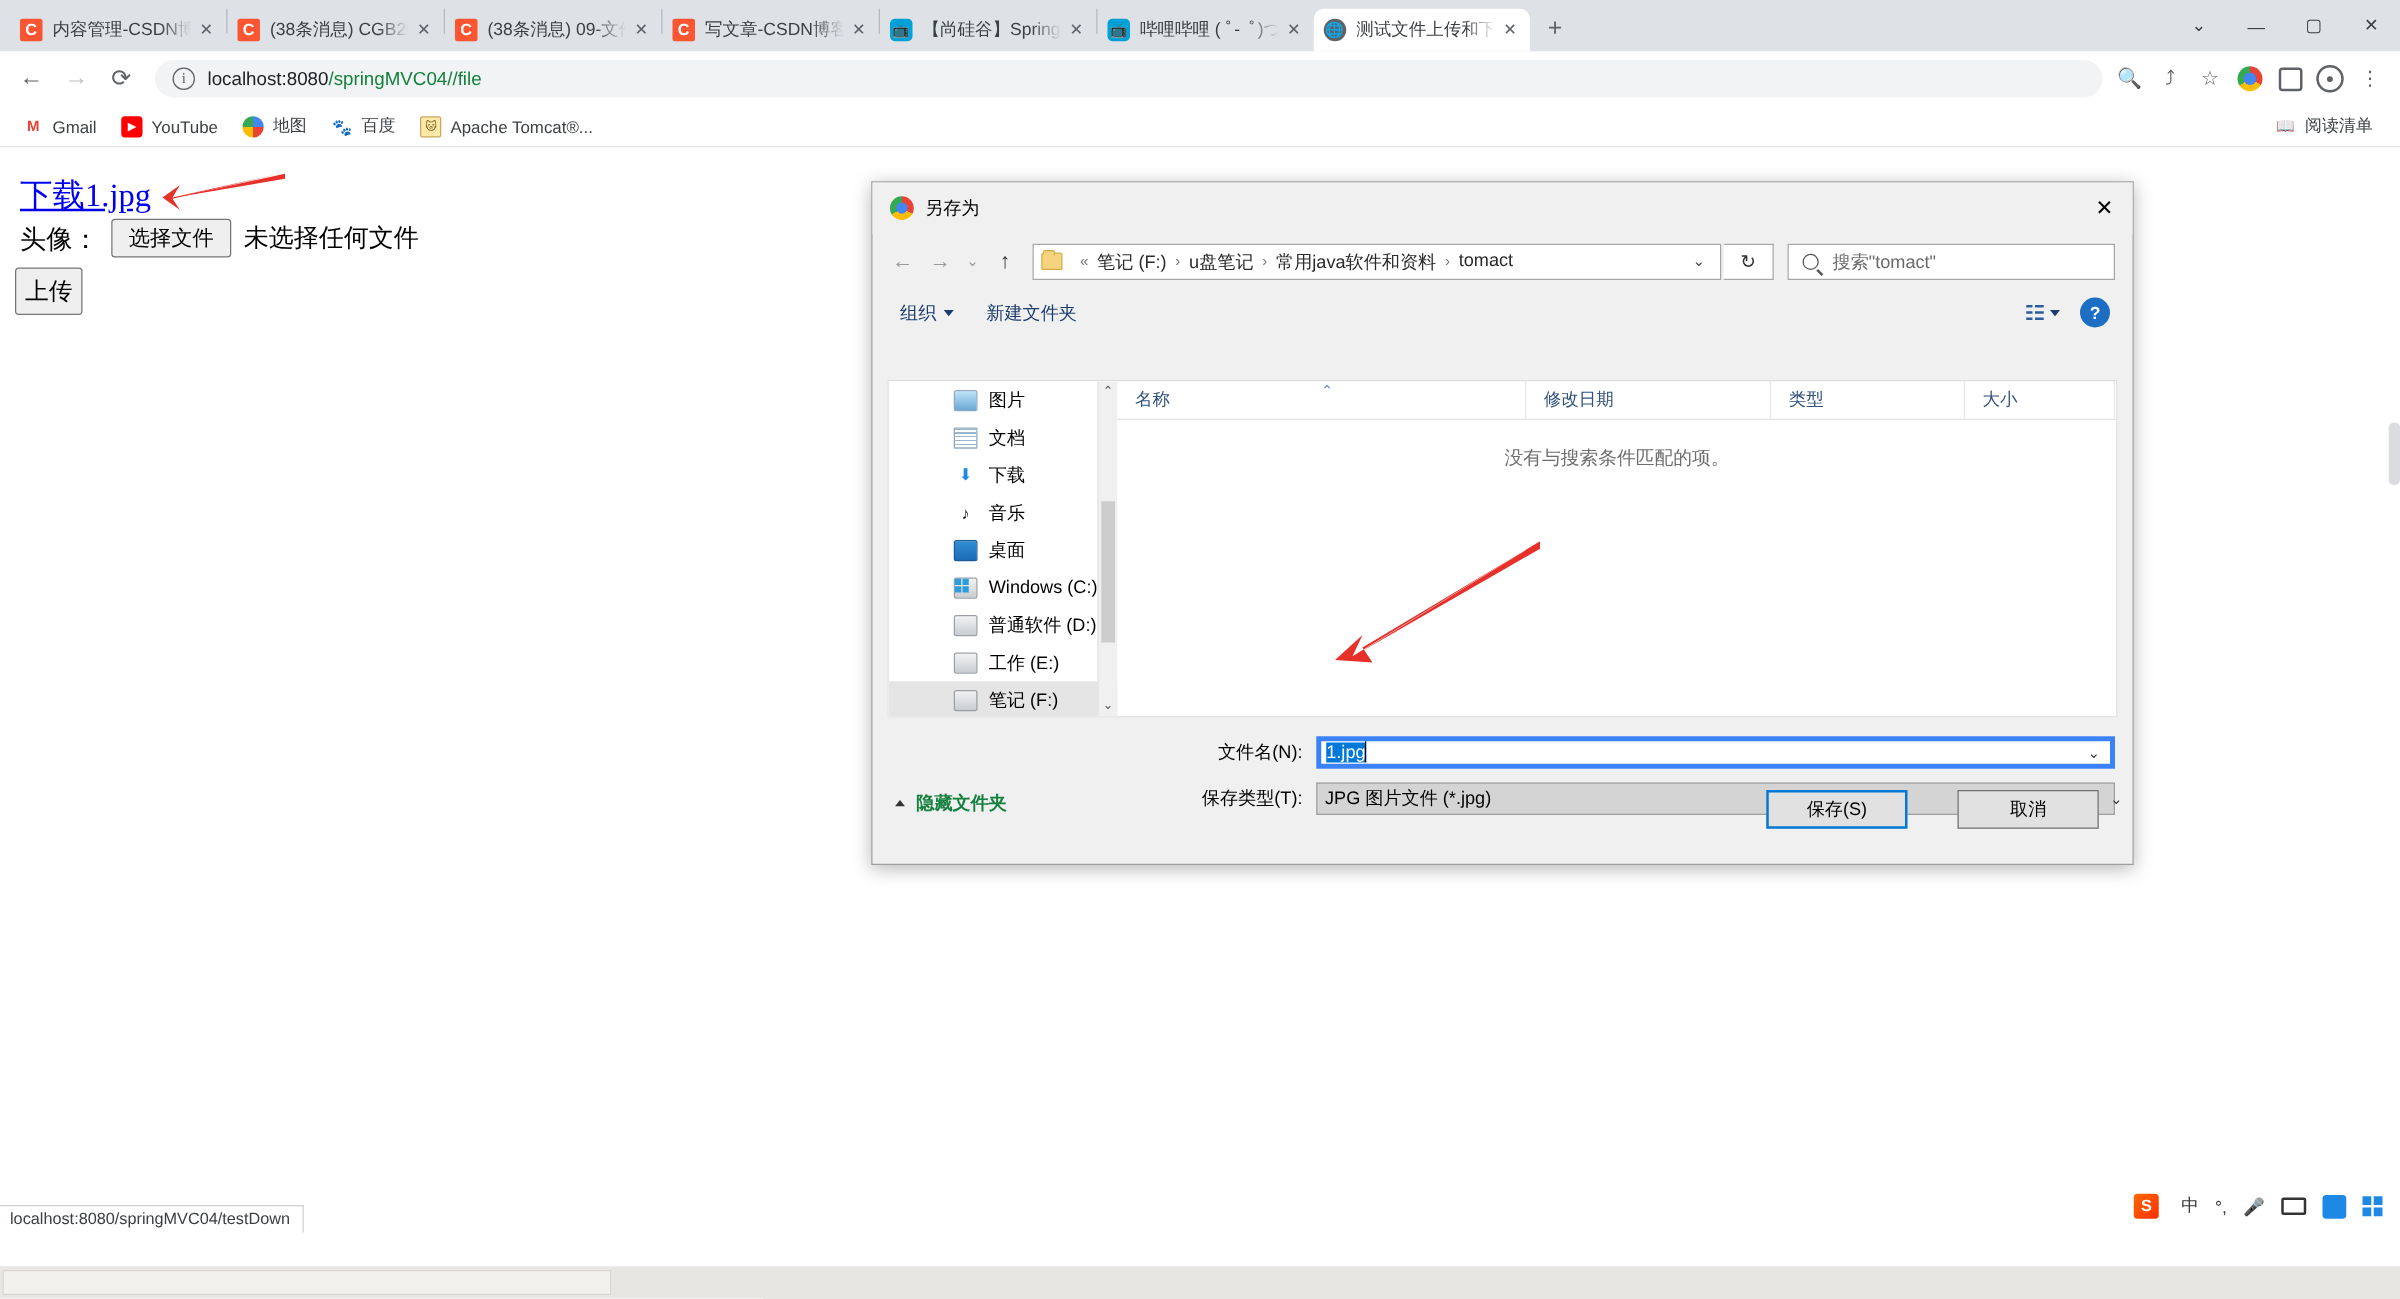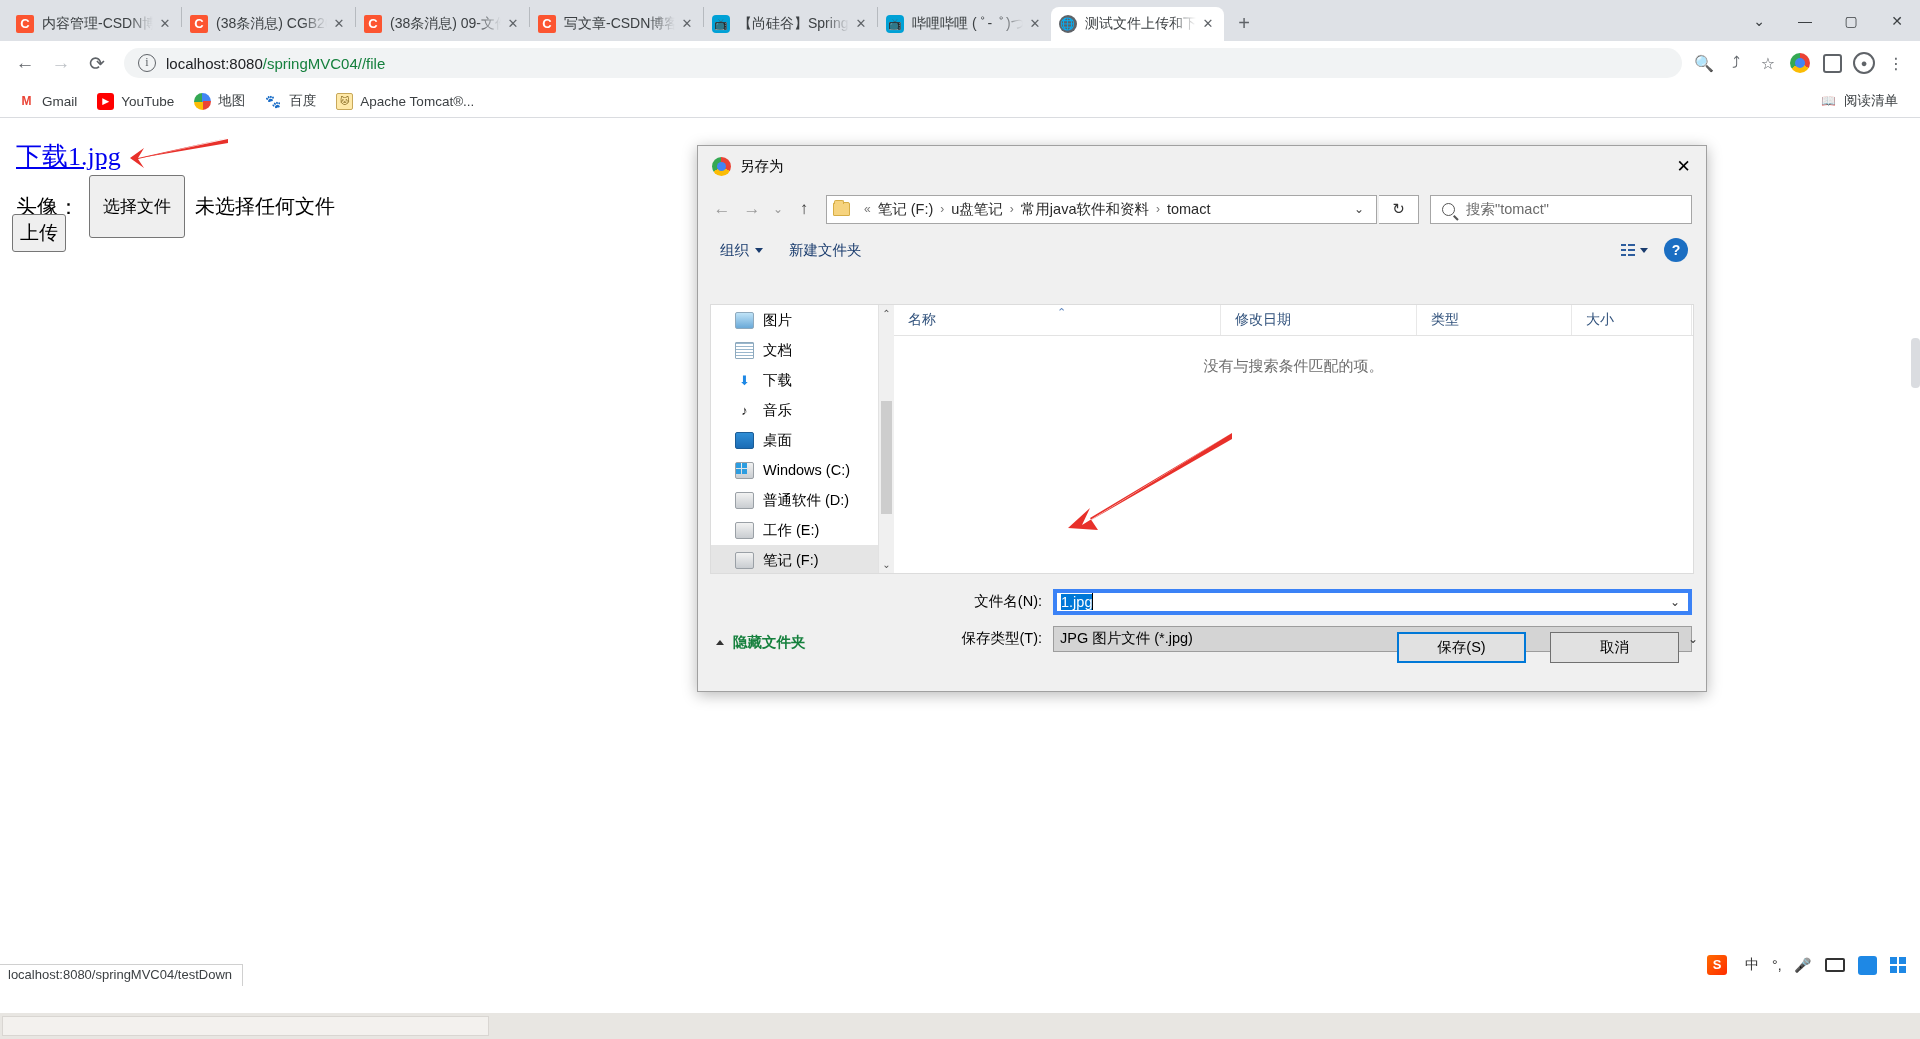--- a/index.html
+++ b/index.html
@@ -82,21 +82,21 @@
   .bmic.tomcat{ background:#ffe9a8; border:1px solid #c8a85a; font-size:9px; color:#7a5c14;}
   .bm-right { margin-left:auto; display:flex; align-items:center; color:#3c4043; }
 
   
   .page { position:absolute; left:0; top:118px; width:1920px; height:895px;
     background:#fff; }
   .dl-link { position:absolute; left:16px; top:21px; font-size:26px; color:#0000ee;
     text-decoration:underline; font-family:"Liberation Serif", serif; }
   .row-avatar { position:absolute; left:16px; top:57px; display:flex; align-items:center;
     font-size:21px; color:#000; font-family:"Liberation Serif", serif; }
-  .choose-btn { margin:0 10px; padding:19px 13px; font-size:17px; background:#efefef;
+  .choose-btn { margin:0 10px; padding:3px 13px; font-size:17px; background:#efefef;
     border:1px solid #767676; border-radius:3px; color:#000;
     font-family:"Liberation Sans", sans-serif; }
   .nofile { font-size:20px; color:#000; }
   .upload-btn { position:absolute; left:12px; top:96px; padding:5px 7px; font-size:19px;
     background:#efefef; border:1px solid #767676; border-radius:3px; color:#000; }
 
   .arrow-page { position:absolute; left:100px; top:18px; }
   .arrow-dialog { position:absolute; left:1060px; top:430px; }
 
   .scroll-right { position:absolute; right:0; top:220px; width:9px; height:50px;
@@ -186,21 +186,21 @@
       linear-gradient(#2d5d9e,#2d5d9e) 0 5px/5px 2px no-repeat,
       linear-gradient(#2d5d9e,#2d5d9e) 7px 5px/7px 2px no-repeat,
       linear-gradient(#2d5d9e,#2d5d9e) 0 10px/5px 2px no-repeat,
       linear-gradient(#2d5d9e,#2d5d9e) 7px 10px/7px 2px no-repeat; }
   .help-ic { width:24px;height:24px;border-radius:50%;background:#1b6ec2;color:#fff;
     display:flex;align-items:center;justify-content:center;font-weight:bold;font-size:14px; }
 
   .dlg-body { position:absolute; left:12px; top:158px; right:12px; height:270px;
     border:1px solid #dcdcdc; background:#fff; display:flex; }
   .tree { width:183px; background:#fff; position:relative; overflow:hidden; }
-  .tree-item { height:30px; display:flex; align-items:center; padding-left:24px;
+  .tree-item { height:30px; display:flex; align-items:center; padding-left:52px;
     font-size:14.5px; color:#000; white-space:nowrap; }
   .tree-item.sel { background:#e5e5e5; }
   .tree-item .tic { width:19px;height:17px;margin-right:9px;flex:0 0 19px;
     display:flex;align-items:center;justify-content:center;font-size:13px; }
   .ic-pic { background:linear-gradient(#bfe3f7,#6aa9d8); border:1px solid #8ea9bd;
     border-radius:2px; }
   .ic-doc { background:#fff;border:1px solid #8ea9bd;border-radius:1px;
     background-image: repeating-linear-gradient(#9ab7cd 0 1px, transparent 1px 3px); }
   .ic-dl { color:#1e88e5; font-size:16px; }
   .ic-music { color:#111; font-size:15px; }
@@ -248,21 +248,21 @@
   .sel-text { background:#0078d7; color:#fff; }
   .caret-line { width:1px; height:17px; background:#000; }
   .dd-arrow { position:absolute; right:8px; color:#3a3a3a; font-size:12px; }
   .sel .dd-arrow { right:8px; }
 
   .dlg-foot { position:absolute; left:0; right:0; bottom:0; height:78px; }
   .hidefolders { position:absolute; left:18px; top:20px; display:flex;
     align-items:center; gap:9px; color:#15803d; font-size:14.5px;font-weight:bold; }
   .caret-u { width:0;height:0;border-left:4px solid transparent;border-right:4px solid transparent;
     border-bottom:5px solid #333; }
-  .btn { position:absolute; width:129px; height:31px; border:1px solid #707070;
+  .btn { position:absolute; width:113px; height:31px; border:1px solid #707070;
     background:#e1e1e1; font-size:14.5px; display:flex; align-items:center;
     justify-content:center; color:#000; }
   .btn.save { right:180px; top:19px; border:2px solid #0078d7; background:#e1e1e1; }
   .btn.cancel { right:27px; top:19px; }
 </style>
 </head>
 <body>
 
 <div class="browser">
 

